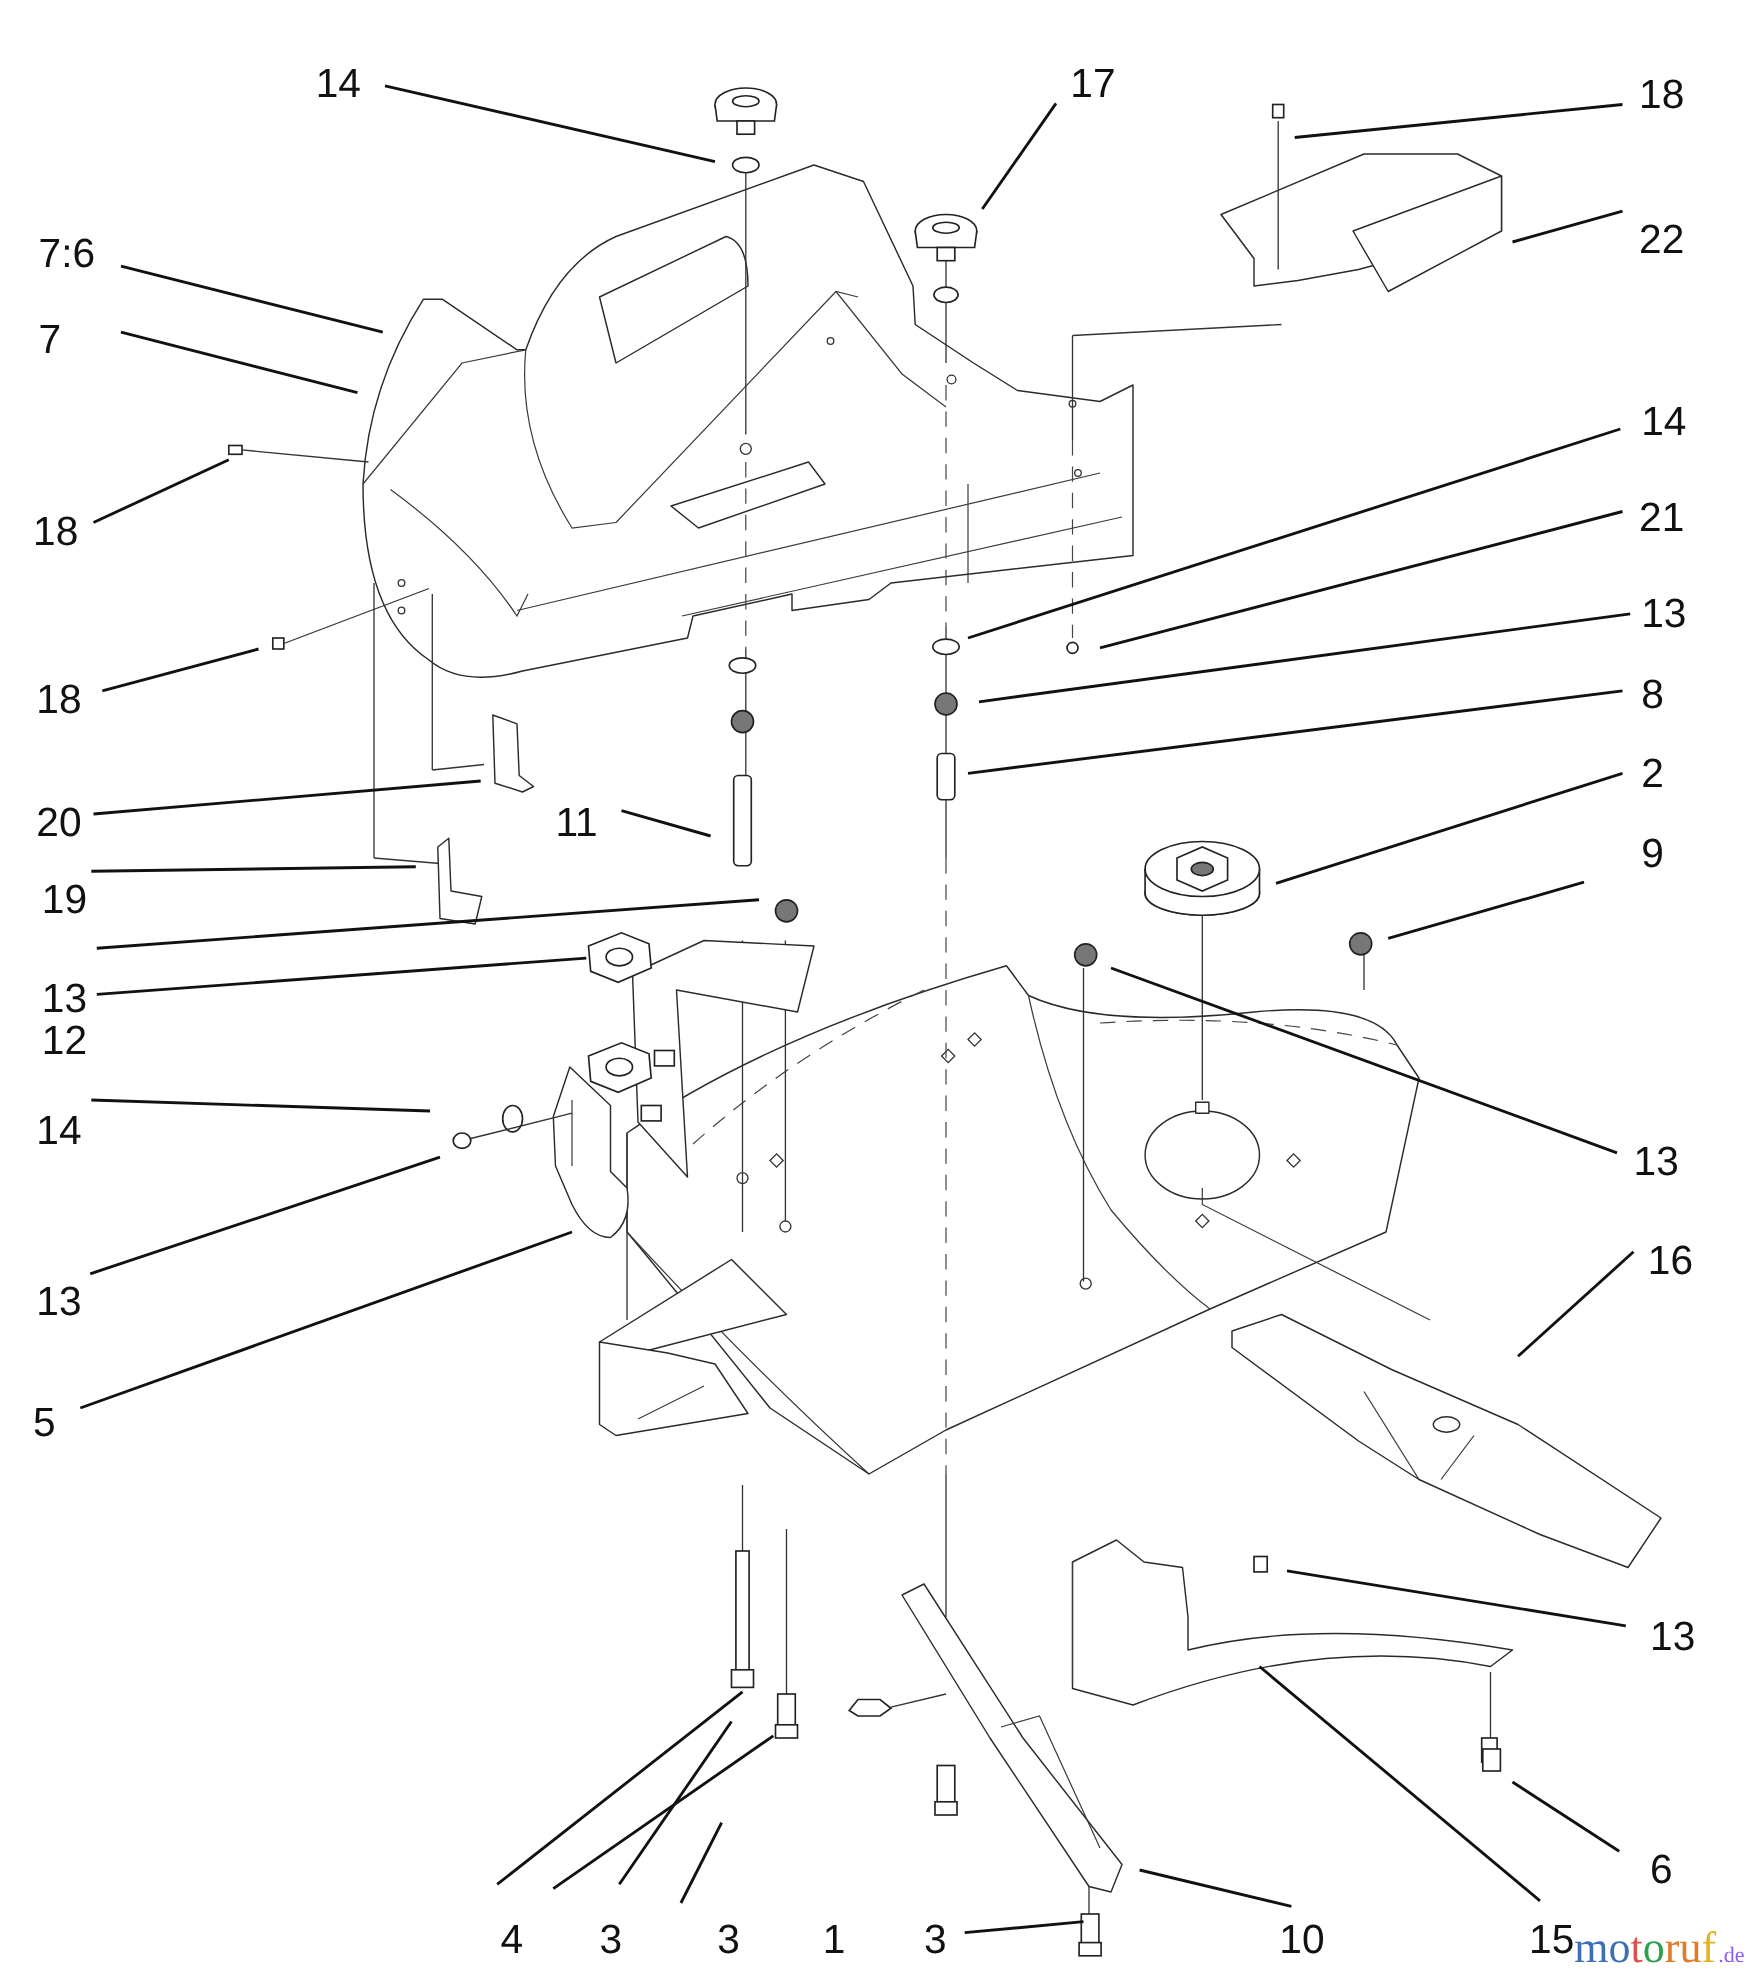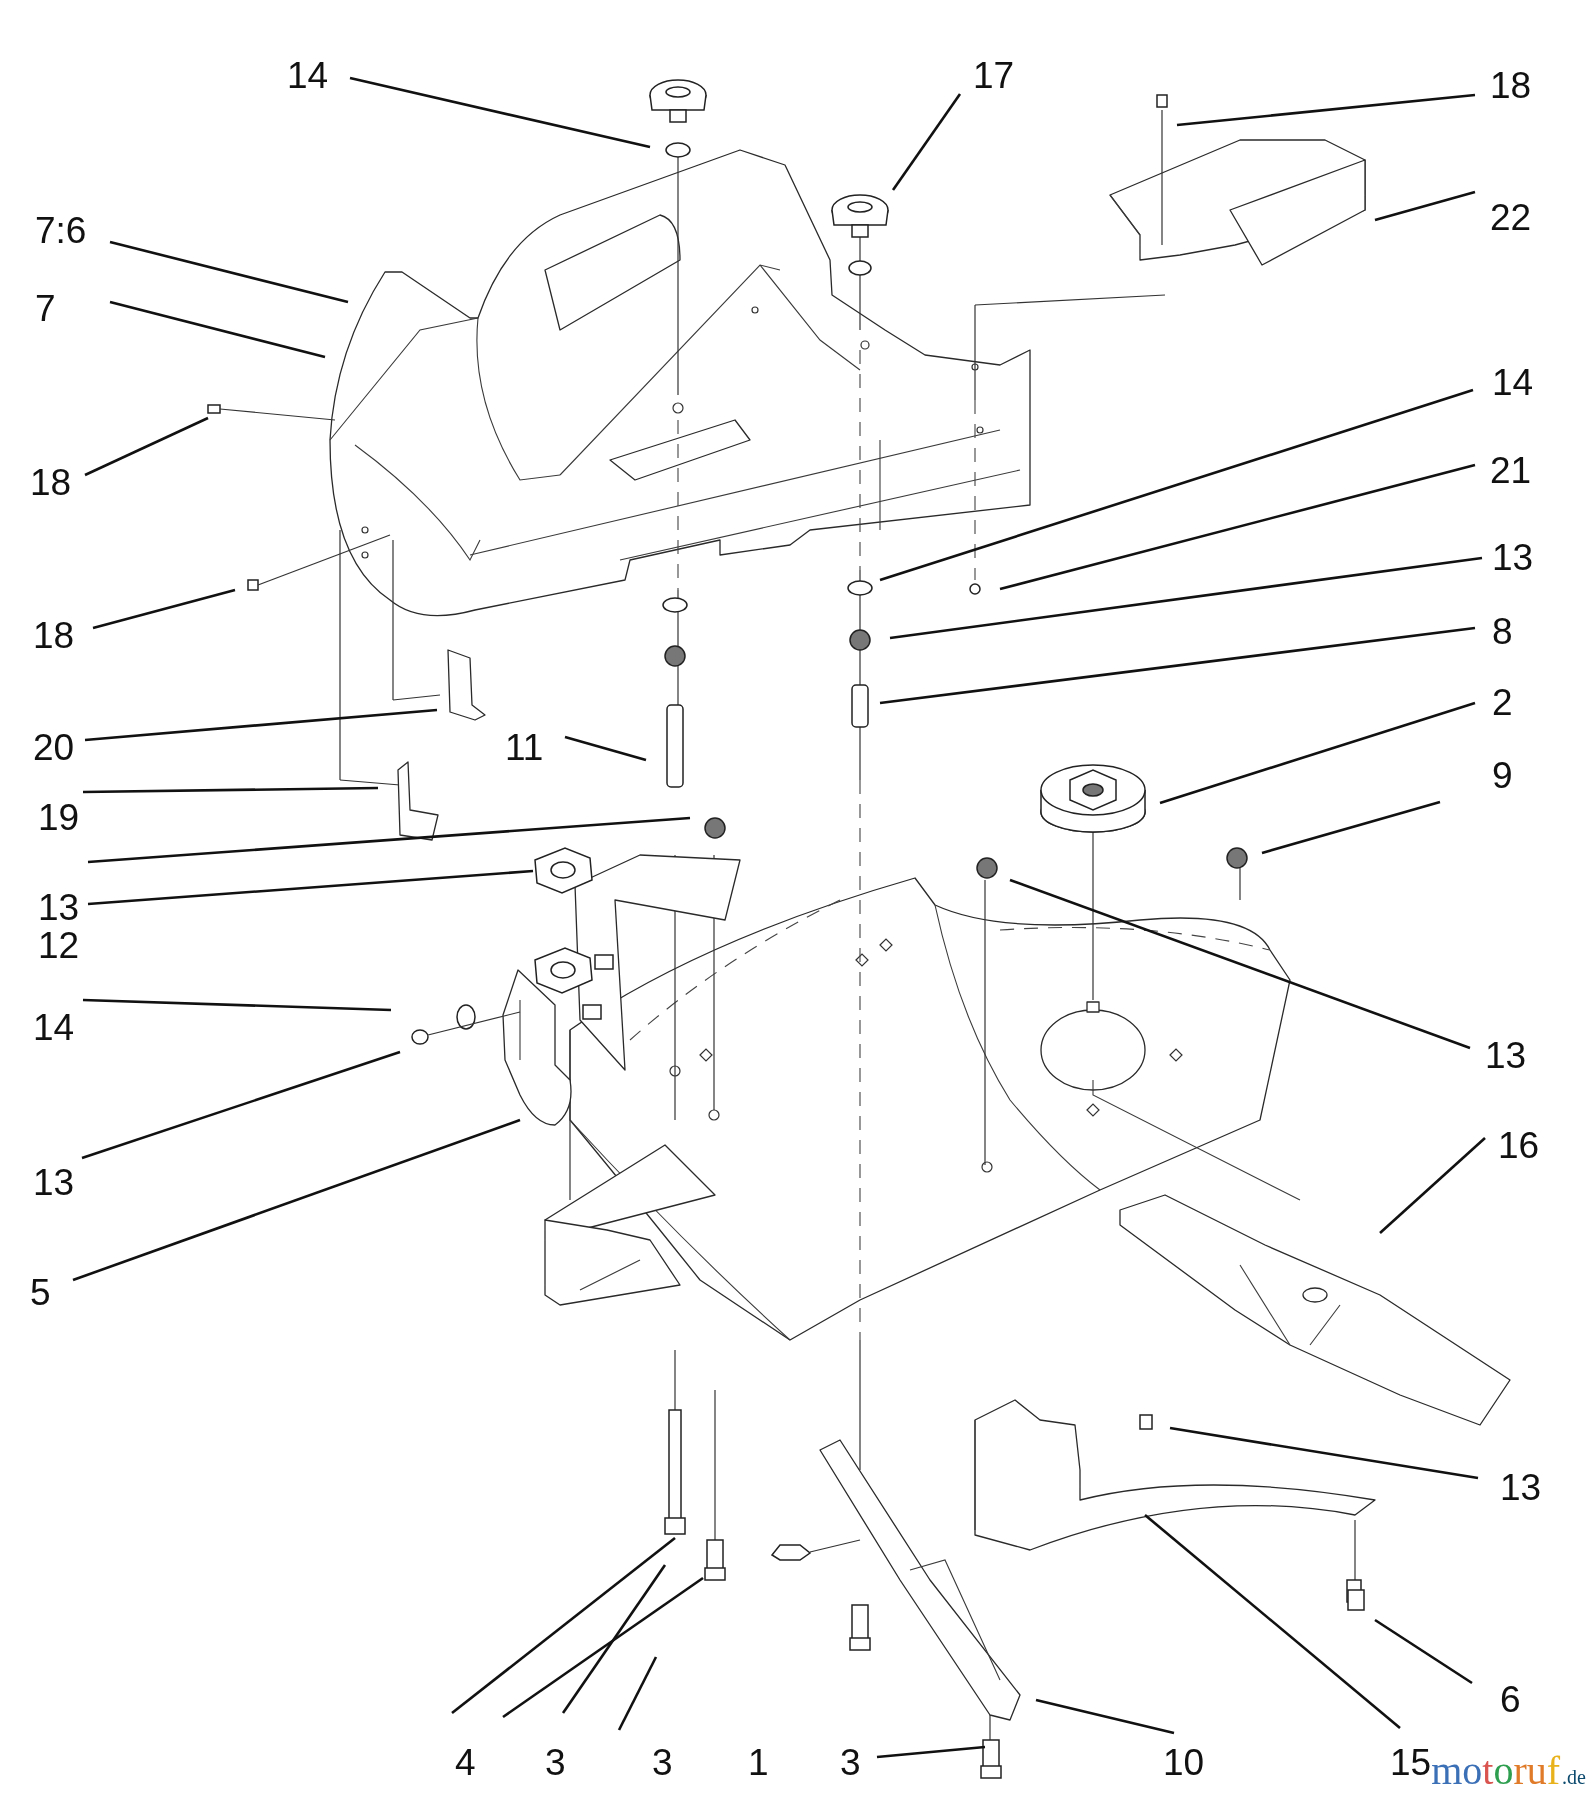--- a/index.html
+++ b/index.html
@@ -8,21 +8,21 @@
   .part { fill:#ffffff; stroke:#2a2a2a; stroke-width:1.3; stroke-linejoin:round; }
   .part-thin { fill:none; stroke:#3a3a3a; stroke-width:1.1; }
   .axis { fill:none; stroke:#333; stroke-width:1.2; }
   .dash { fill:none; stroke:#444; stroke-width:1.1; stroke-dasharray:14 10; }
   .leader { stroke:#111; stroke-width:2.6; fill:none; }
   .callout { font-family:"Liberation Sans", sans-serif; font-size:37px; fill:#111; }
   .hw { fill:#fff; stroke:#222; stroke-width:1.5; }
   .hw-dark { fill:#777; stroke:#222; stroke-width:1.5; }
   #watermark { position:absolute; right:8px; bottom:6px; font-family:"Liberation Serif", serif; font-size:40px; letter-spacing:0; }
   #watermark span { display:inline-block; }
-  #watermark .tld { font-size:20px; color:#0c4a6e; margin-left:2px; }
+  #watermark .tld { font-size:20px; color:#8b5cf6; margin-left:2px; }
 </style>
 </head>
 <body>
 
 <svg id="diagram" viewBox="0 0 1594 1800" xmlns="http://www.w3.org/2000/svg">
 
   <g>
     <path class="part" d="M570 1030 Q700 940 915 878 L935 905 Q1000 935 1140 920 Q1250 910 1270 950 L1290 980 L1260 1120 L1100 1190 L860 1300 L790 1340 L700 1280 Q620 1180 570 1120 Z"></path>
     <path class="part-thin" d="M935 905 Q960 1020 1010 1100 Q1060 1160 1100 1190"></path>
     <path class="part-thin" d="M570 1120 Q680 1240 790 1340"></path>

